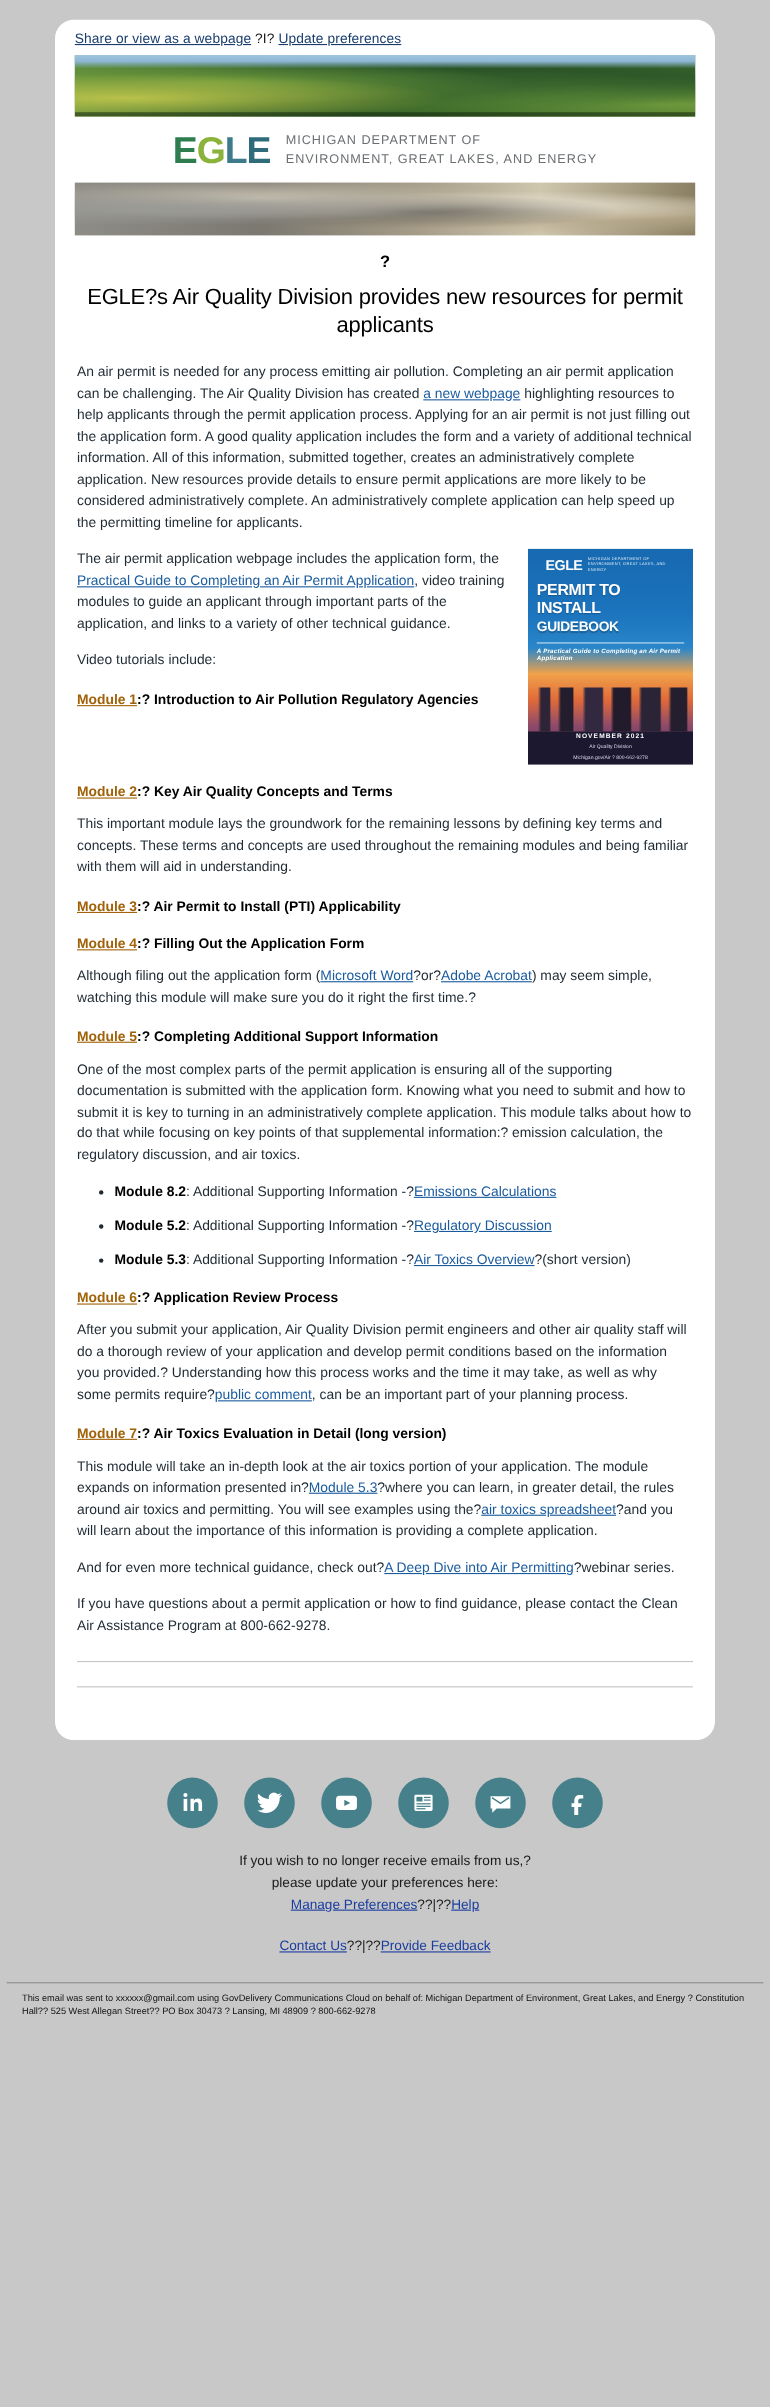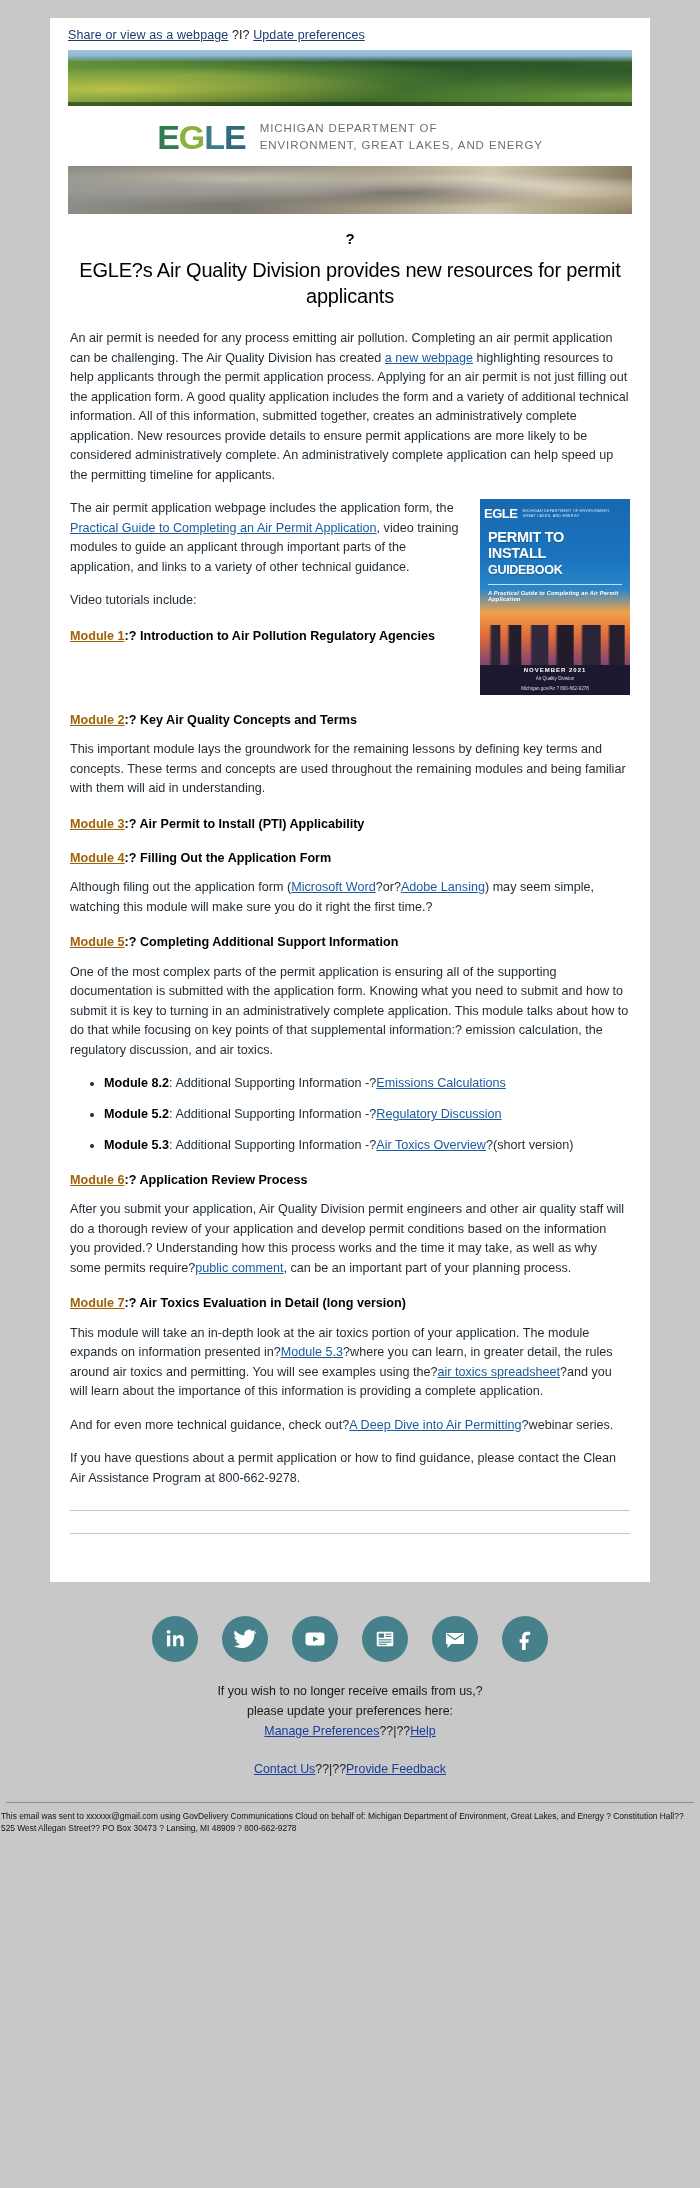--- a/index.html
+++ b/index.html
@@ -18,20 +18,21 @@
     margin: 0 auto;
     background: #c8c8c8;
     padding-bottom: 0;
   }
   .email-card {
     width: 600px;
     margin: 0 auto;
     background: #ffffff;
     padding: 0;
     box-sizing: border-box;
+    border-radius: 17px;
   }
   .pad-top { height: 18px; }
 
   
   .preheader {
     font-size: 12.5px;
     padding: 10px 18px 8px 18px;
     color: #1a1a1a;
     letter-spacing: 0.1px;
   }
@@ -151,21 +152,21 @@
   .guidebook {
     width: 150px;
     height: 196px;
     position: relative;
     overflow: hidden;
     background: linear-gradient(180deg,#1769b0 0%, #1b74bd 30%, #2a86c9 46%, #f0a24a 58%, #e06a3a 70%, #8e4a6a 82%, #3b3352 100%);
     color: #fff;
     font-family: "Liberation Sans", sans-serif;
   }
   .gb-top {
-    padding: 7px 8px 0 4px;
+    padding: 7px 8px 0 16px;
     display: flex;
     align-items: center;
     gap: 5px;
   }
   .gb-logo {
     font-weight: 800;
     font-size: 13px;
     letter-spacing: -0.5px;
     color: #fff;
   }
@@ -305,21 +306,21 @@
   .footer-gap { height: 14px; }
 
   .fine-rule {
     border-top: 1px solid #8d8d8d;
     margin: 20px 6px 0 6px;
   }
   .fineprint {
     font-size: 8.4px;
     line-height: 1.5;
     color: #111;
-    padding: 7px 6px 10px 1px;
+    padding: 7px 6px 10px 20px;
   }
 </style>
 </head>
 <body>
 
 <div class="page">
   <div class="pad-top"></div>
 
   <div class="email-card">
 
@@ -396,21 +397,21 @@
       <p class="body">This important module lays the groundwork for the remaining lessons by defining key terms and concepts. These terms and concepts are used throughout the remaining modules and being familiar with them will aid in understanding.</p>
 
       <h3 class="module">
         <a href="#">Module 3</a><span>:? Air Permit to Install (PTI) Applicability</span>
       </h3>
 
       <h3 class="module">
         <a href="#">Module 4</a><span>:? Filling Out the Application Form</span>
       </h3>
       <p class="body txt-body">
-        <span>Although filing out the application form (</span><a href="#">Microsoft Word</a><span>?or?</span><a href="#">Adobe Lansing</a><span>) may seem simple, watching this module will make sure you do it right the first time.?</span>
+        <span>Although filing out the application form (</span><a href="#">Microsoft Word</a><span>?or?</span><a href="#">Adobe Acrobat</a><span>) may seem simple, watching this module will make sure you do it right the first time.?</span>
       </p>
 
       <h3 class="module">
         <a href="#">Module 5</a><span>:? Completing Additional Support Information</span>
       </h3>
       <p class="body">One of the most complex parts of the permit application is ensuring all of the supporting documentation is submitted with the application form. Knowing what you need to submit and how to submit it is key to turning in an administratively complete application. This module talks about how to do that while focusing on key points of that supplemental information:? emission calculation, the regulatory discussion, and air toxics.</p>
 
       <ul class="mod-list">
         <li>
           <b>Module 8.2</b><span>: Additional Supporting Information -?</span><a href="#">Emissions Calculations</a><span></span>

